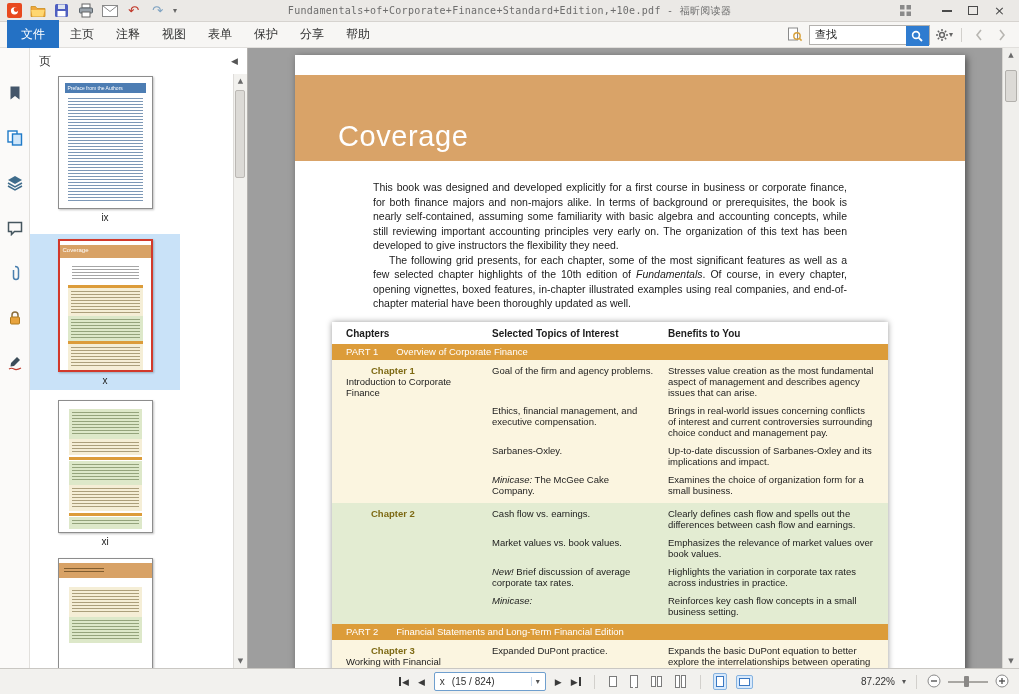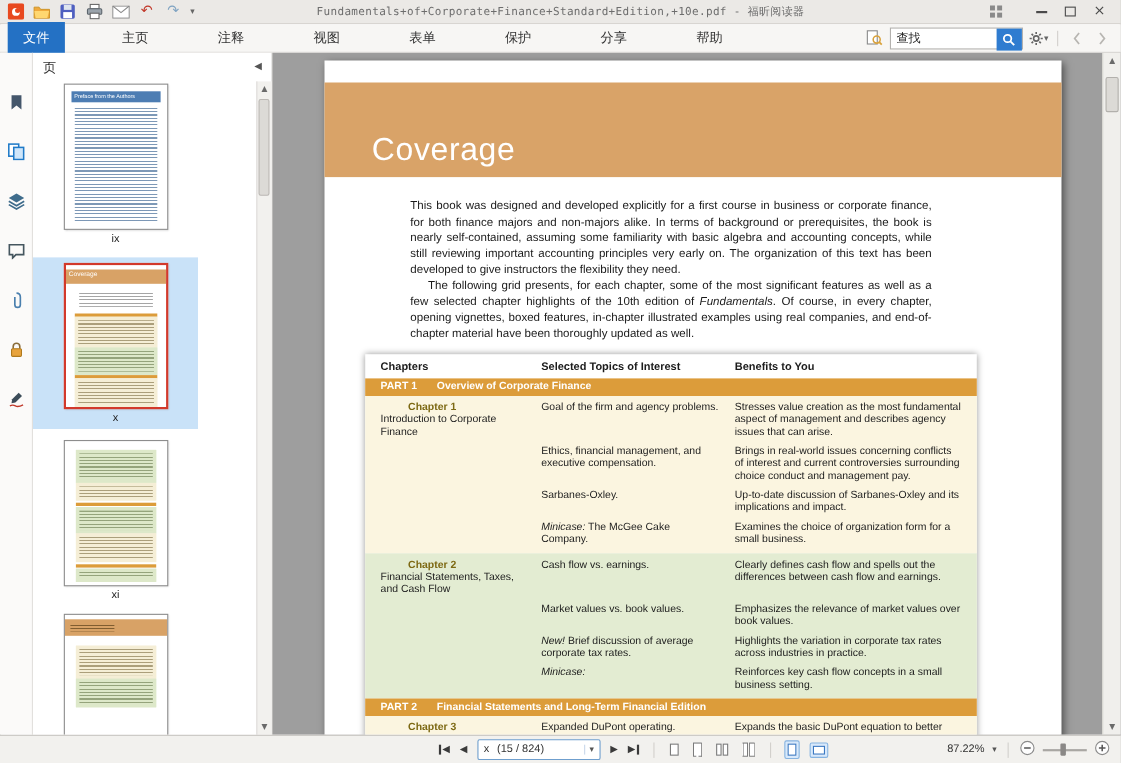--- a/index.html
+++ b/index.html
@@ -19,21 +19,21 @@
   .tb-title { position:absolute; left:50%; transform:translateX(-50%); font-family:"DejaVu Sans Mono", monospace;
     font-size:10px; color:#6d6d6d; white-space:nowrap; letter-spacing:.3px; }
   .win-ctrls { margin-left:auto; display:flex; align-items:center; gap:16px; padding-right:8px; }
   .grid-btn { margin-right:14px; display:inline-flex; }
   .min-glyph { display:inline-block; width:10px; height:2px; background:#4a4a4a; }
   .max-glyph { display:inline-block; width:10px; height:9px; border:1.5px solid #4a4a4a; }
   .close-glyph { font-size:13px; color:#4a4a4a; line-height:1; }
 
   
   .menubar { position:absolute; top:22px; left:0; width:100%; height:26px; background:#f7f6f4;
-    border-bottom:1px solid #e1dfdc; display:flex; align-items:center;gap:41px; }
+    border-bottom:1px solid #e1dfdc; display:flex; align-items:center; }
   .tab { padding:5px 11px; font-size:12px; color:#333; cursor:default; }
   .tab.file { background:#2471c4; color:#fff; margin-left:7px; padding:6px 14px; }
   .menu-right { margin-left:auto; display:flex; align-items:center; gap:5px; padding-right:8px; }
   .mr-icon { display:inline-flex; align-items:center; justify-content:center; min-width:18px; height:20px; }
   .search-box { display:flex; align-items:flex-start; border:1px solid #b3b1ae; background:#fff; height:20px; }
   .search-input { border:none; outline:none; width:96px; height:18px; font-size:11px; padding:0 5px;
     font-family:"Liberation Sans", sans-serif; color:#222; background:transparent; }
   .search-go { width:23px; height:20px; background:#2f7cd0; display:inline-flex; align-items:center; justify-content:center; }
   .vsep { display:inline-block; width:1px; height:14px; background:#d2d0cc; margin:0 3px; }
 
@@ -87,21 +87,21 @@
   .banner { position:absolute; left:0; top:20px; width:100%; height:86px; background:#d9a368; }
   .banner h1 { color:#fff; font-size:29px; font-weight:normal; padding:46px 0 0 43px; letter-spacing:.6px; line-height:30px; }
   .bodycopy { position:absolute; left:78px; top:125px; width:474px; font-size:10.5px; line-height:14.5px;
     color:#1b1b1b; text-align:justify; }
   .bodycopy .p2 { text-indent:16px; }
   .em { font-style:italic; }
 
   .grid-card { position:absolute; left:37px; top:267px; width:556px; background:#fff;
     box-shadow:0 0 6px rgba(0,0,0,.4); font-size:9.5px; line-height:11px; color:#1c1c1c; }
   .t-head { display:grid; grid-template-columns:146px 176px 1fr; padding:6px 14px 5px; font-weight:bold; font-size:10px; }
-  .part-bar { background:#dc9c3a; color:#fff; padding:3px 14px; font-weight:bold; font-size:9.5px; line-height:10px; }
+  .part-bar { background:#dc9c3a; color:#fff; padding:3px 14px; font-weight:normal; font-size:9.5px; line-height:10px; }
   .part-bar .pt { margin-left:18px; }
   .sec { display:grid; grid-template-columns:146px 176px 1fr; padding:5px 14px 7px; row-gap:7px; }
   .sec.cream { background:#fbf5e0; }
   .sec.green { background:#e3ecd2; }
   .c1 { padding-right:10px; }
   .c2 { padding-right:14px; }
   .ch-name { font-weight:bold; color:#7d6913;margin-left:25px; }
 
   
   .statusbar { position:absolute; left:0; bottom:0; width:100%; height:26px; background:#f2f1ee;
@@ -376,21 +376,20 @@
             <div class="c3">Up-to-date discussion of Sarbanes-Oxley and its implications and impact.</div>
 
             <div class="c1"></div>
             <div class="c2"><span class="em">Minicase:</span><span> The McGee Cake Company.</span></div>
             <div class="c3">Examines the choice of organization form for a small business.</div>
           </div>
 
           <div class="sec green">
             <div class="c1">
               <div class="ch-name">Chapter 2</div>
-              <div>Financial Statements, Taxes, and Cash Flow</div>
             </div>
             <div class="c2"><span class="em"></span><span>Cash flow vs. earnings.</span></div>
             <div class="c3">Clearly defines cash flow and spells out the differences between cash flow and earnings.</div>
 
             <div class="c1"></div>
             <div class="c2"><span class="em"></span><span>Market values vs. book values.</span></div>
             <div class="c3">Emphasizes the relevance of market values over book values.</div>
 
             <div class="c1"></div>
             <div class="c2"><span class="em">New!</span><span> Brief discussion of average corporate tax rates.</span></div>
@@ -403,21 +402,21 @@
 
           <div class="part-bar">
             <span>PART 2</span><span class="pt">Financial Statements and Long-Term Financial Edition</span>
           </div>
 
           <div class="sec cream">
             <div class="c1">
               <div class="ch-name">Chapter 3</div>
               <div>Working with Financial</div>
             </div>
-            <div class="c2"><span class="em"></span><span>Expanded DuPont operating.</span></div>
+            <div class="c2"><span class="em"></span><span>Expanded DuPont practice.</span></div>
             <div class="c3">Expands the basic DuPont equation to better explore the interrelationships between operating</div>
           </div>
         </div>
       </div>
 
       <div class="v-scroll">
         <span class="vs-arrow top glyph">▲</span>
         <span class="vs-thumb"></span>
         <span class="vs-arrow bottom glyph">▼</span>
       </div>

